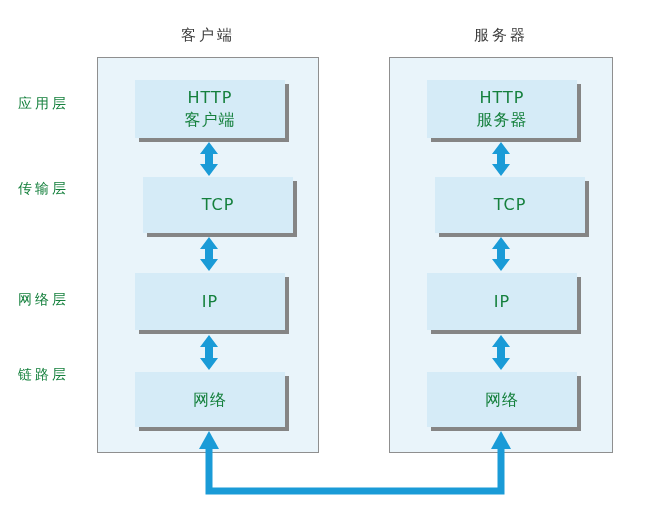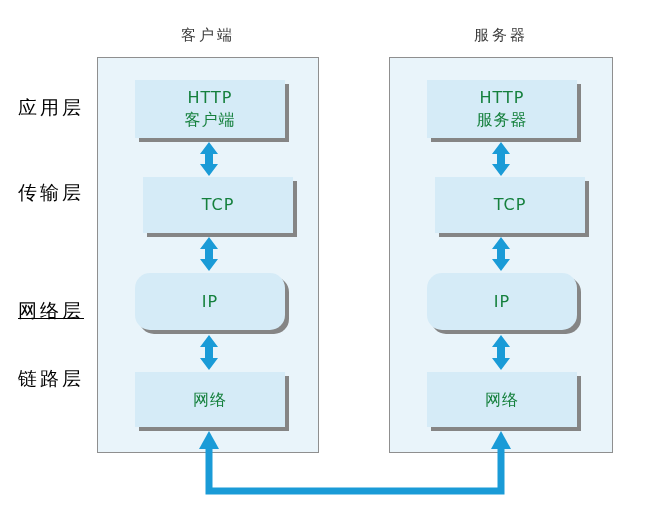--- a/index.html
+++ b/index.html
@@ -27,48 +27,48 @@
     height: 396px;
     background: #e9f4fa;
     border: 1.5px solid #8f8f8f;
     box-sizing: border-box;
   }
   .stack-container.client { left: 97px; width: 222px; }
   .stack-container.server { left: 389px; width: 224px; }
   .layer-label {
     position: absolute;
     left: 18px;
-    font-size: 19px;
-    color: #000000;
+    font-size: 14px;
+    color: #15803d;
     letter-spacing: 3px;
   }
   .ll-1 { top: 95px; }
   .ll-2 { top: 180px; }
-  .ll-3 { top: 298px; text-decoration: underline; }
+  .ll-3 { top: 291px; }
   .ll-4 { top: 366px; }
   .box {
     position: absolute;
     width: 150px;
     background: #d5ebf7;
     box-shadow: 4px 4px 0 #858585;
     display: flex;
     flex-direction: column;
     align-items: center;
     justify-content: center;
     font-size: 16px;
     line-height: 1.35;
     color: #15803d;
     letter-spacing: 1px;
     text-align: center;
   }
   .c-client { left: 135px; }
   .c-server { left: 427px; }
   .r1 { top: 80px;  height: 58px; }
   .r2 { top: 177px; height: 56px; margin-left: 8px; }
-  .r3 { top: 273px; height: 57px; border-radius: 15px; }
+  .r3 { top: 273px; height: 57px; }
   .r4 { top: 372px; height: 55px; justify-content: center; }
   .arrow-overlay {
     position: absolute;
     left: 0; top: 0;
     width: 647px; height: 513px;
     pointer-events: none;
   }
 </style>
 </head>
 <body>

